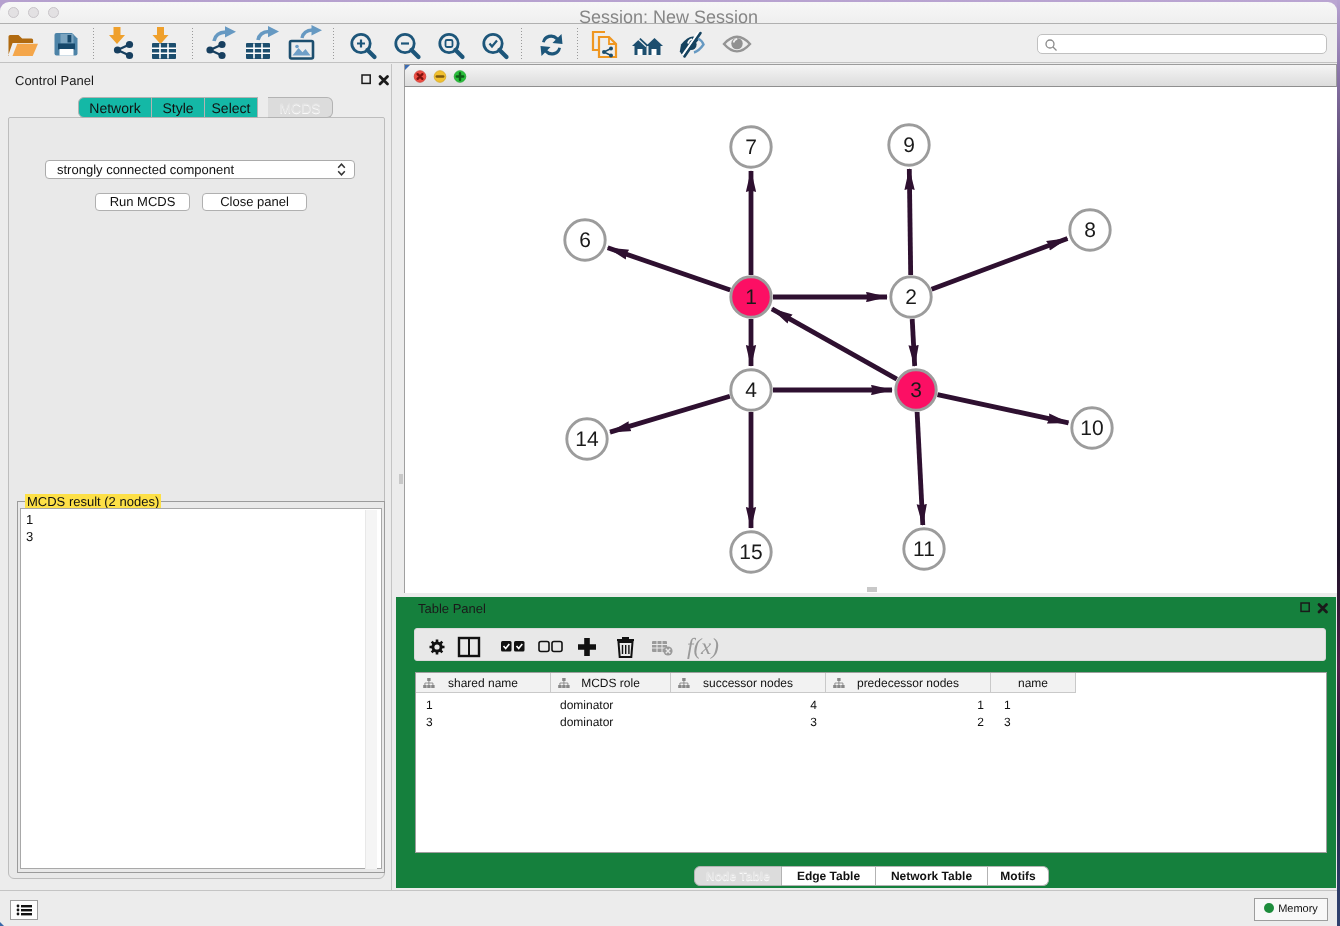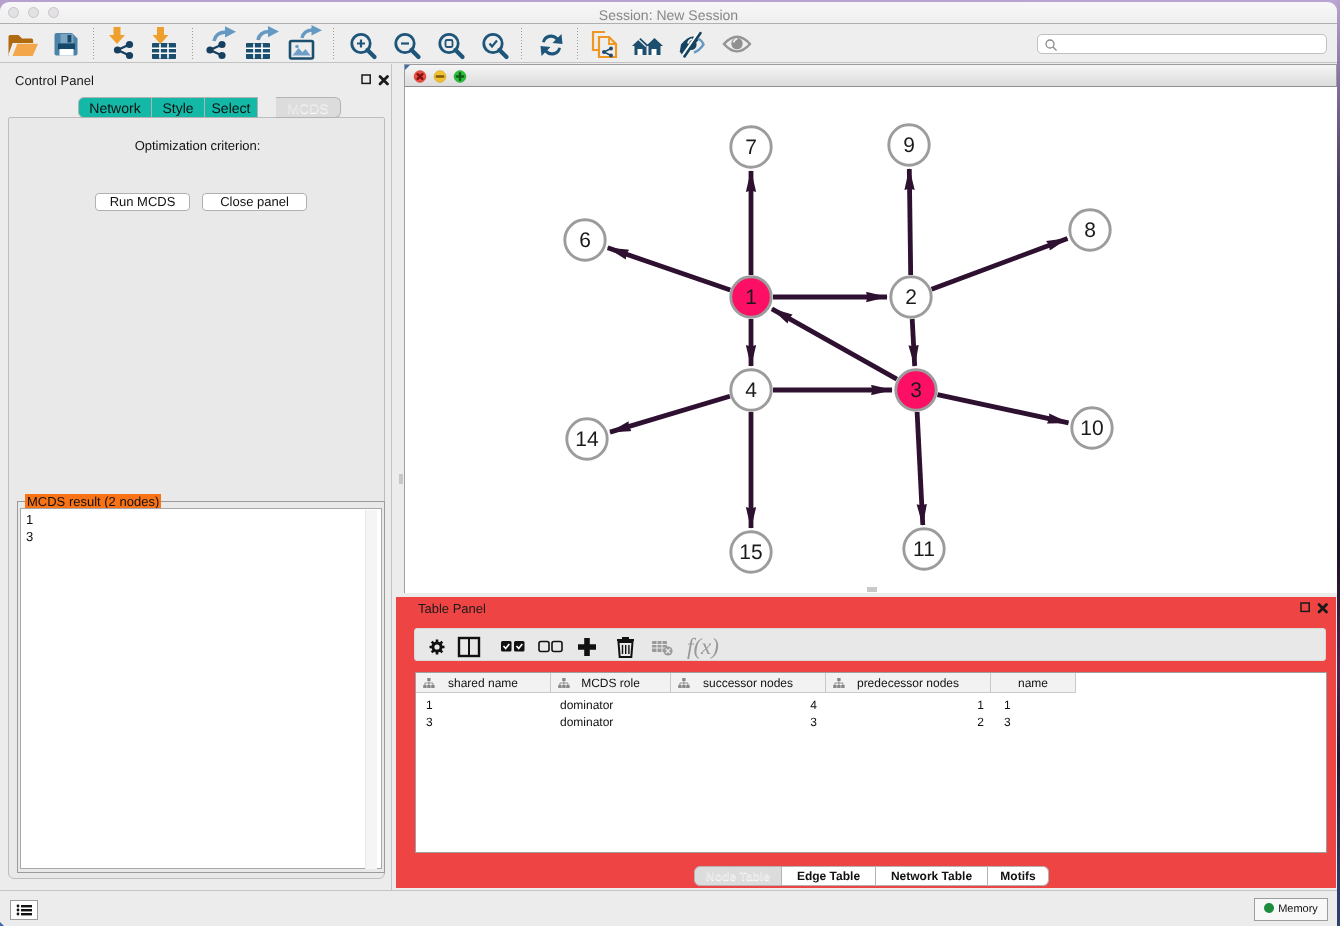--- a/index.html
+++ b/index.html
@@ -13,21 +13,21 @@
 #edge-right { right:0; top:0; width:3px; height:926px;
   background:linear-gradient(180deg,#b7a2d1 0%,#8a74a8 8%,#4a3a60 20%,#241832 40%,#1d1228 60%,#55204a 72%,#1c1430 82%,#2c3a66 95%,#31426f 100%); }
 
 
 
 #titlebar { left:0; top:2px; width:1337px; height:22px;
   background:linear-gradient(180deg,#f7f7f7,#efefef);
   border-bottom:1px solid #b0b0b0; border-radius:9px 9px 0 0; }
 .tl-circle { position:absolute; top:5px; width:11px; height:11px; border-radius:50%;
   background:#e3e1e3; border:1px solid #c9c5c9; }
-#titletext { left:0; top:5px; width:1337px; text-align:center; font-size:14px; color:#868686; }
+#titletext { left:0; top:5px; width:1337px; text-align:center; font-size:18px; color:#868686; }
 
 
 #toolbar { left:0; top:24px; width:1337px; height:39px; background:#eeeeee;
   border-bottom:1px solid #c2c2c2; }
 .tsep { position:absolute; top:4px; height:31px; width:1px;
   background-image:repeating-linear-gradient(180deg,#9a9a9a 0 1px,transparent 1px 3px); }
 #searchbox { left:1037px; top:10px; width:290px; height:20px; background:#fff;
   border:1px solid #c0c0c0; border-radius:5px; }
 
 
@@ -37,33 +37,33 @@
 #cp-body { left:8px; top:53px; width:377px; height:762px; background:#e9e9e9;
   border:1px solid #bdbdbd; border-radius:2px 2px 6px 6px; }
 .tab { position:absolute; top:33px; height:21px; font-size:14px; color:#111;
   background:#14b8a6; border:1px solid #b3b3b3; text-align:center; line-height:20px; z-index:3; }
 #opt-label { left:0; top:20px; width:377px; text-align:center; font-size:13px; color:#111; }
 #dropdown { left:36px; top:42px; width:310px; height:19px; background:#fff;
   border:1px solid #ababab; border-radius:4px; font-size:13px; line-height:17px; padding-left:11px; color:#111;}
 .btn { position:absolute; height:18px; background:#fff; border:1px solid #b0b0b0;
   border-radius:4px; font-size:13px; text-align:center; line-height:16px; color:#111; }
 #fieldset { left:8px; top:383px; width:368px; height:372px; border:1px solid #9b9b9b; }
-#fs-legend { left:7px; top:-8px; background:#f97316; font-size:13px; padding:0 2px; color:#111;}
+#fs-legend { left:7px; top:-8px; background:#fde047; font-size:13px; padding:0 2px; color:#111;}
 #fs-list { left:2px; top:6px; width:362px; height:361px; background:#fff; border:1px solid #a8a8a8; }
 #fs-scroll { right:4px; top:1px; width:12px; height:359px; background:#f5f5f5; border-left:1px solid #e8e8e8; }
 
 
 #netwin { left:404px; top:64px; width:933px; height:529px; }
 #nw-title { left:0; top:0; width:933px; height:23px;
   background:linear-gradient(180deg,#f5f5f5,#dcdcdc); border:1px solid #9c9c9c; border-bottom:1px solid #8e8e8e; }
 #nw-canvas { left:0; top:23px; width:933px; height:506px; background:#fff; border-left:1px solid #a0a0a0; }
 #nw-name { left:0; top:4px; width:933px; text-align:center; font-size:13px; color:#111;margin-top:16px; }
 
 
-#tablepanel { left:396px; top:597px; width:940px; height:291px; background:#ef4444; }
+#tablepanel { left:396px; top:597px; width:940px; height:291px; background:#15803d; }
 #tp-title { left:22px; top:4px; font-size:13px; color:#1a1a1a; }
 #tp-toolbar { left:18px; top:31px; width:912px; height:33px; background:#e8e8e8; border:1px solid #d9d9d9; border-radius:3px;}
 #tp-table { left:19px; top:75px; width:912px; height:181px; background:#fff; border:1px solid #9e9e9e; }
 .th { position:absolute; top:0; height:20px; background:#f2f2f2; border-right:1px solid #c9c9c9;
   border-bottom:1px solid #c9c9c9; font-size:12px; text-align:center; line-height:20px; color:#111; }
 .td { position:absolute; font-size:12px; color:#111; height:16px; line-height:16px; }
 .hicon { position:absolute; left:7px; top:5px; }
 .btab { position:absolute; top:0; height:20px; background:#fff; border:1px solid #b3b3b3;
   font-size:12px; font-weight:bold; text-align:center; line-height:19px; color:#111; }
 
@@ -192,23 +192,27 @@
 
 <div class="abs" id="cpanel">
   <div class="abs" id="cp-title">Control Panel</div>
   <svg class="abs" style="left:361px;top:10px;" width="29" height="12" viewBox="0 0 29 12">
     <rect x="1" y="1" width="8.2" height="8.4" fill="none" stroke="#1a1a1a" stroke-width="1.5"></rect>
     <path d="M19 2.5 L26.5 10 M26.5 2.5 L19 10" stroke="#1a1a1a" stroke-width="2.8" stroke-linecap="round"></path>
   </svg>
   <div class="tab" style="left:78px;width:74px;border-radius:6px 0 0 6px;">Network</div>
   <div class="tab" style="left:152px;width:53px;border-left:none;">Style</div>
   <div class="tab" style="left:205px;width:53px;border-left:none;">Select</div>
-  <div class="tab" style="left:276px;width:65px;border-left:none;border-radius:0 6px 6px 0;background:#dcdcdc;color:#e2e2e2;text-shadow:0 1px 0 #fafafa;">MCDS</div>
+  <div class="tab" style="left:268px;width:65px;border-left:none;border-radius:0 6px 6px 0;background:#dcdcdc;color:#e2e2e2;text-shadow:0 1px 0 #fafafa;">MCDS</div>
   <div class="abs" id="cp-body">
-    <div class="abs" id="opt-label">Optimization criterion:</div>
+    <div class="abs" id="dropdown">strongly connected component
+      <svg width="9" height="13" style="position:absolute;right:8px;top:2px;" viewBox="0 0 9 13">
+        <path d="M1.2 4.8 L4.5 1.2 L7.8 4.8 M1.2 8.2 L4.5 11.8 L7.8 8.2" stroke="#333" stroke-width="1.5" fill="none"></path>
+      </svg>
+    </div>
     <div class="btn" style="left:86px;top:75px;width:95px;">Run MCDS</div>
     <div class="btn" style="left:193px;top:75px;width:105px;">Close panel</div>
     <div class="abs" id="fieldset">
       <div class="abs" id="fs-legend">MCDS result (2 nodes)</div>
       <div class="abs" id="fs-list">
         <div style="position:absolute;left:5px;top:2px;font-size:13px;line-height:17px;color:#111;">1<br>3</div>
         <div class="abs" id="fs-scroll"></div>
       </div>
     </div>
   </div>

